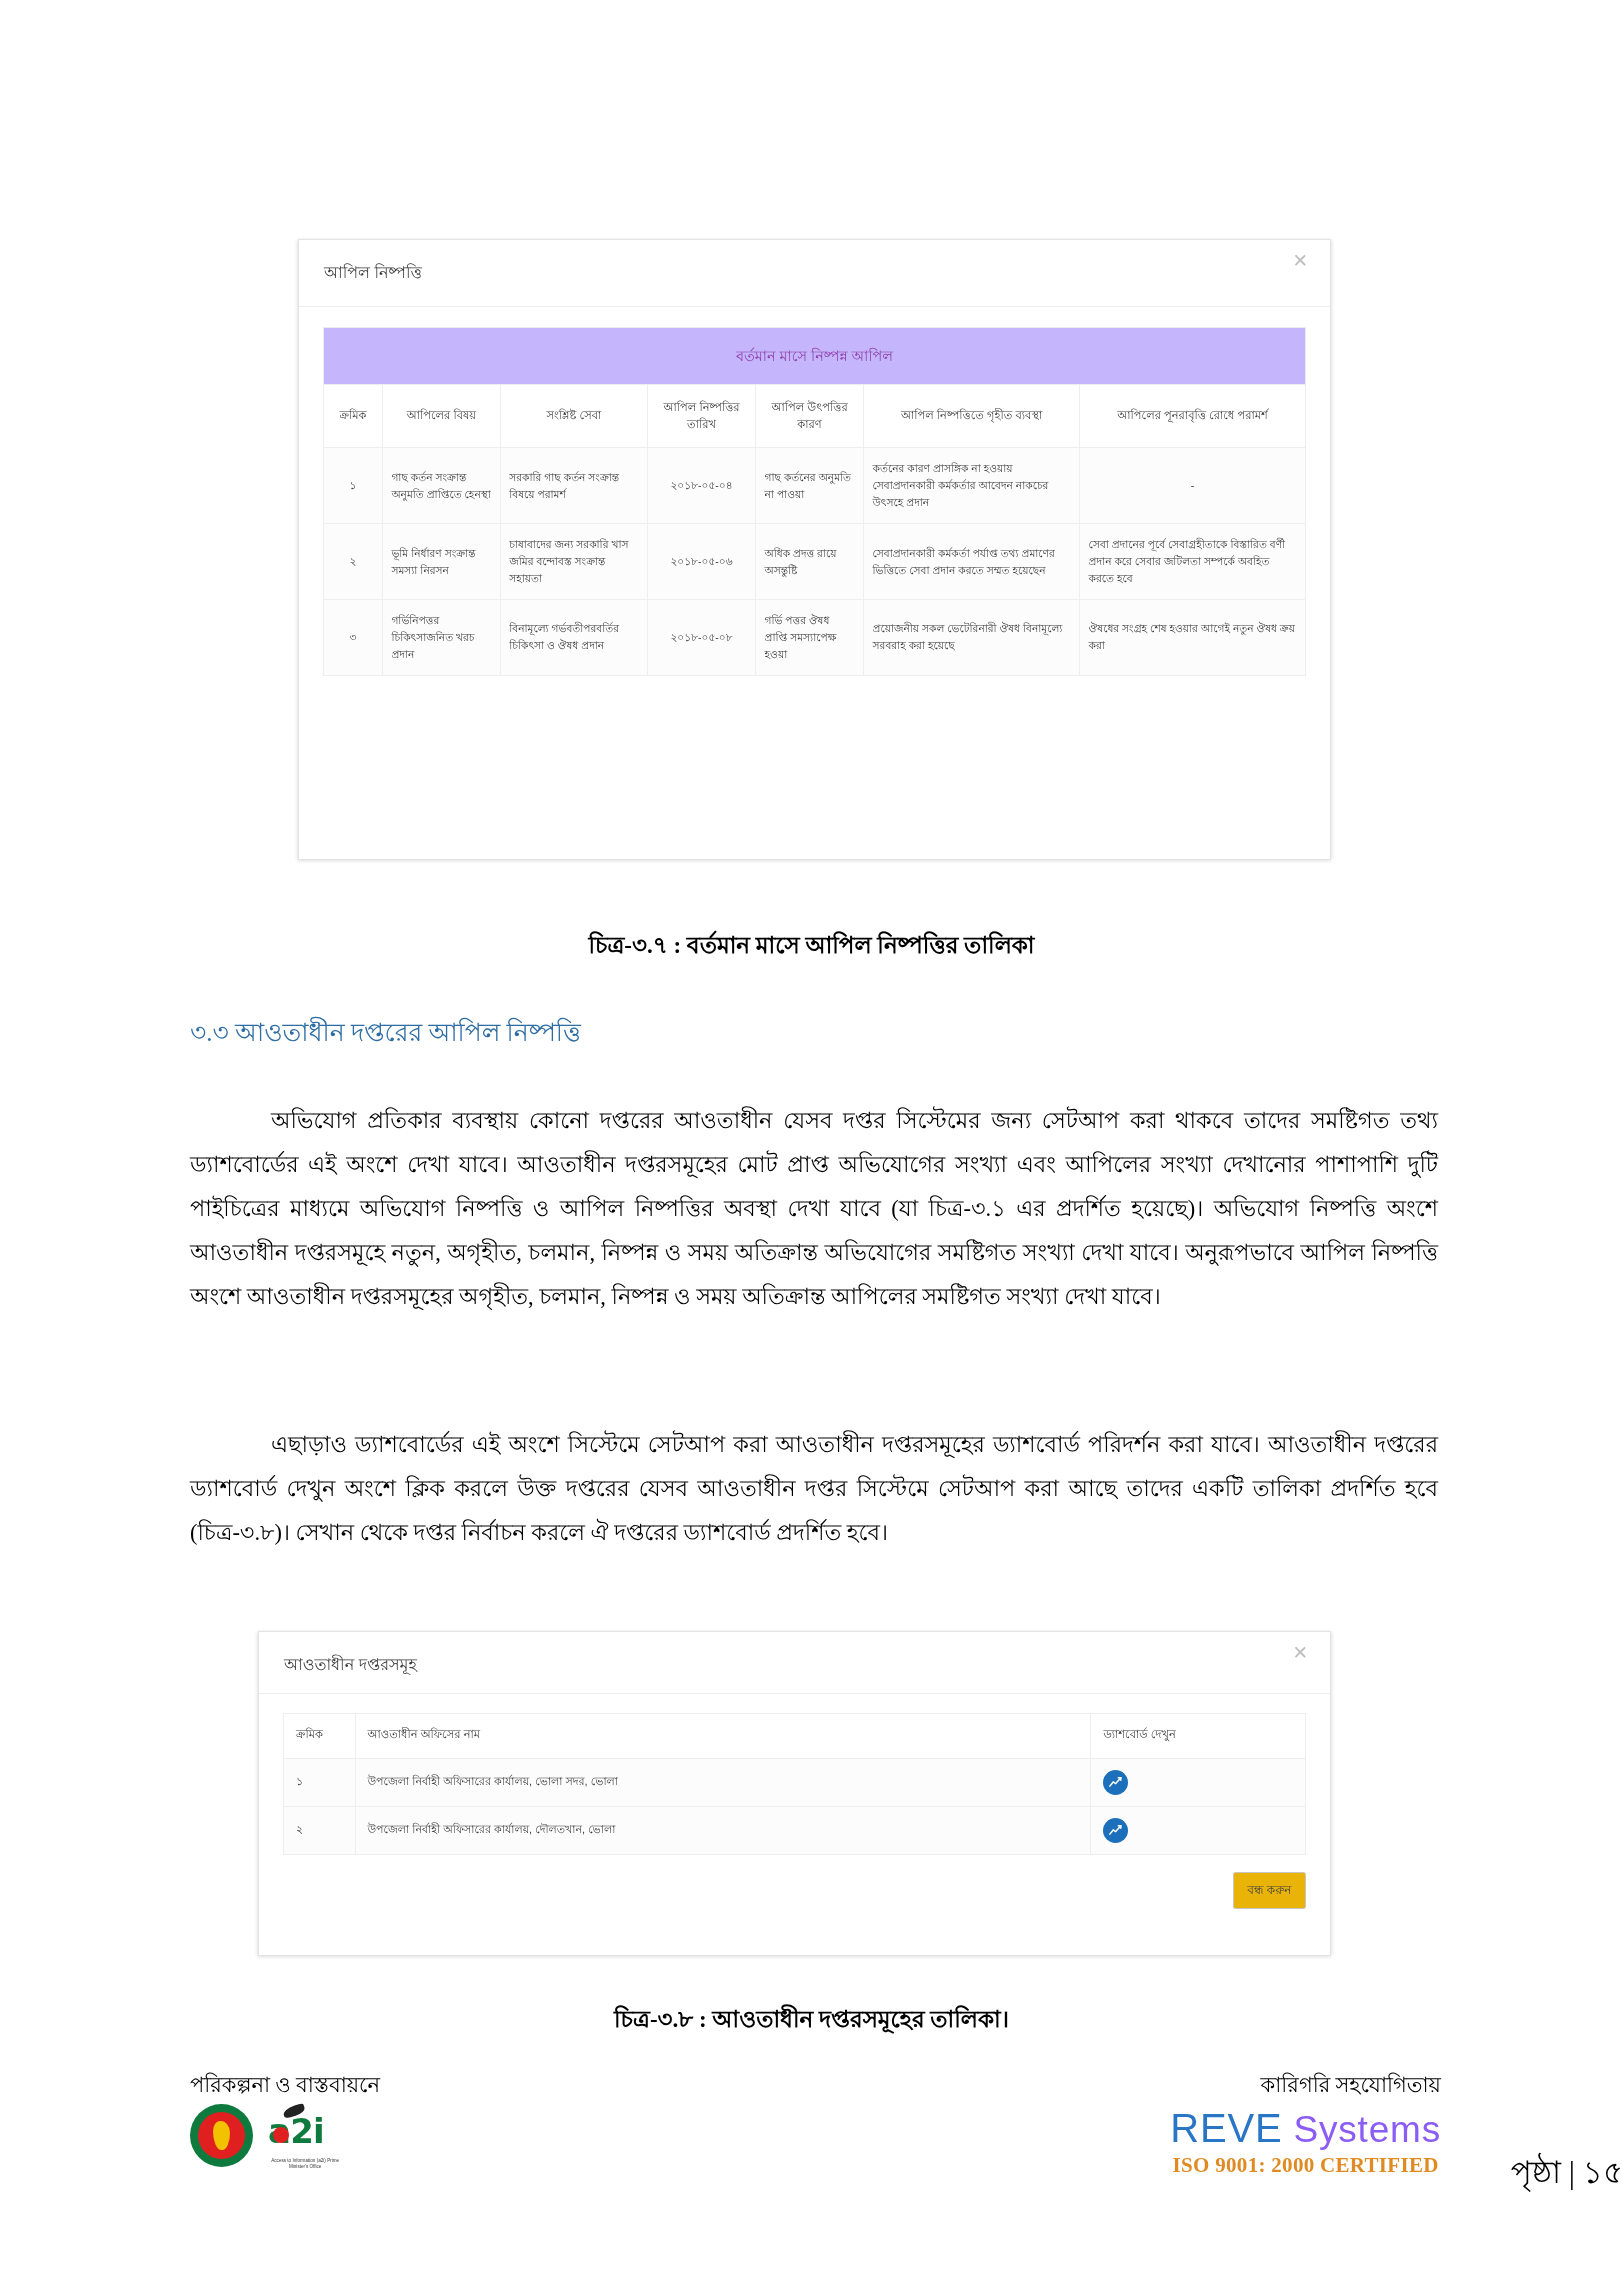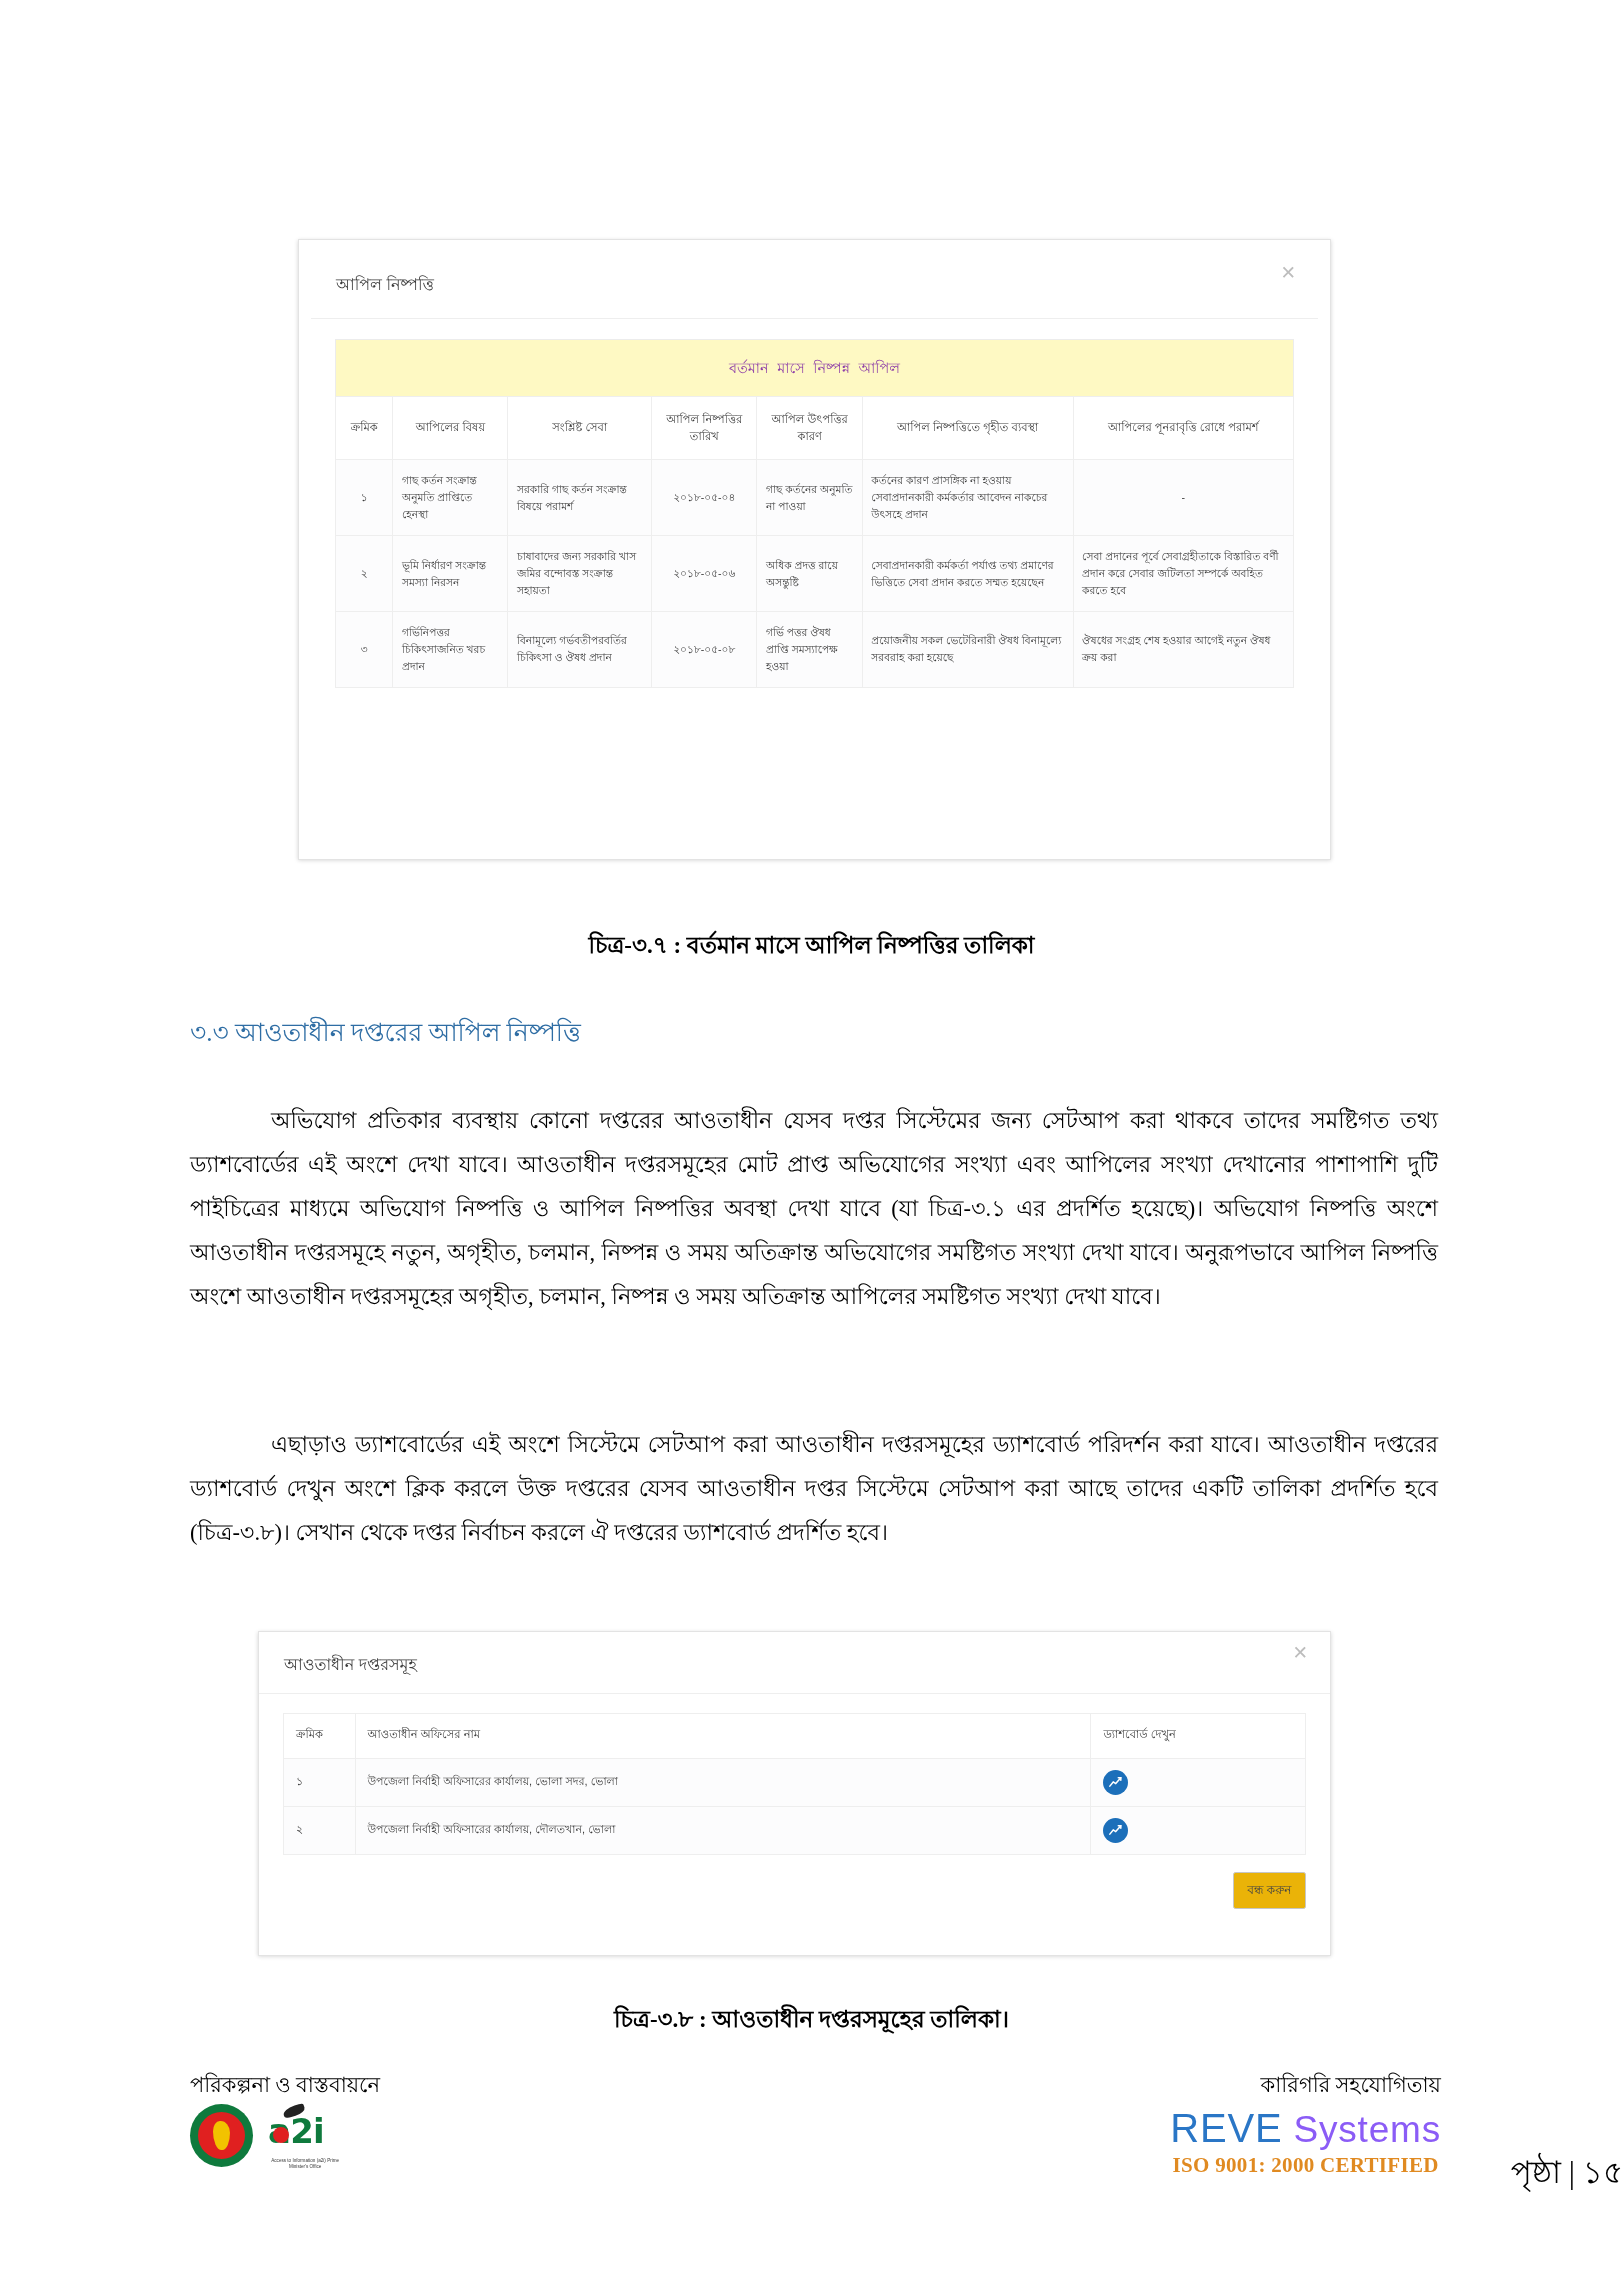--- a/index.html
+++ b/index.html
@@ -43,21 +43,21 @@
     background: #ffffff;
     border: 0.8px solid #e3e3e3;
     box-shadow: 0 0.8px 4.2px rgba(0,0,0,.18);
     box-sizing: border-box;
   }
   #fig37 {
     left: 298px;
     top: 239px;
     width: 1033px;
     height: 621px;
-    padding: 12px;
+    padding: 0;
   }
   .modal-head {
     position: relative;
     height: 66px;
     border-bottom: 0.8px solid #eeeeee;
     background: #fff;
   }
   .modal-title {
     position: absolute;
     left: 25px;
@@ -72,28 +72,28 @@
     top: 12px;
     font-size: 18.6px;
     color: #bdbdbd;
     font-family: "Liberation Sans", sans-serif;
     line-height: 1;
   }
   .modal-body {
     padding: 20px 24px 24px 24px;
   }
   .tbl-banner {
-    background: #fef9c3;
+    background: #c4b5fd;
     border: 0.8px solid #ececec;
     border-bottom: none;
     text-align: center;
     padding: 17px 0 15px 0;
     color: #8e3fa8;
     font-size: 14.4px;
-    font-family: Liberation Mono, monospace;
+    font-family: Liberation Sans, sans-serif;
   }
   table.grid {
     width: 100%;
     border-collapse: collapse;
     font-family: "Liberation Sans", sans-serif;
     background: #0ea5e9;
   }
   table.grid th, table.grid td {
     border: 0.8px solid #eeeeee;
     vertical-align: middle;

